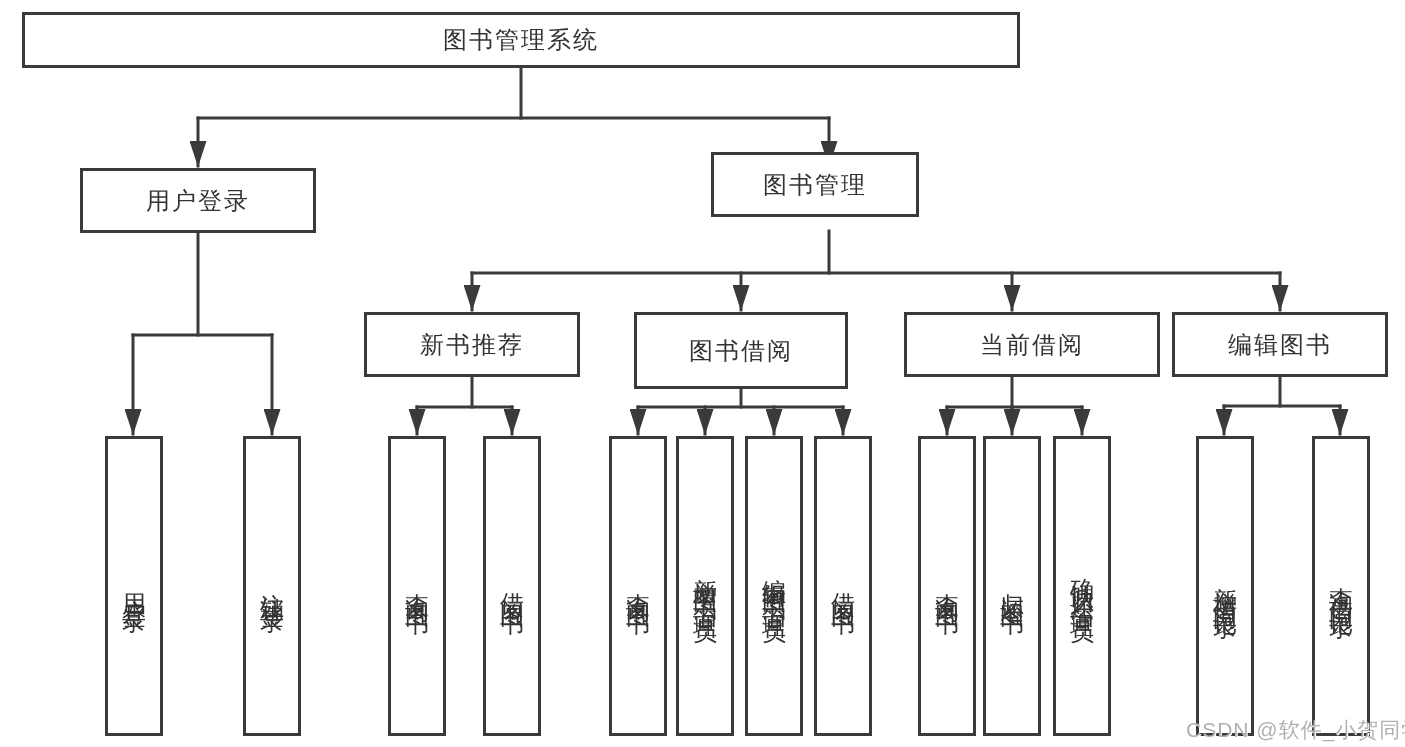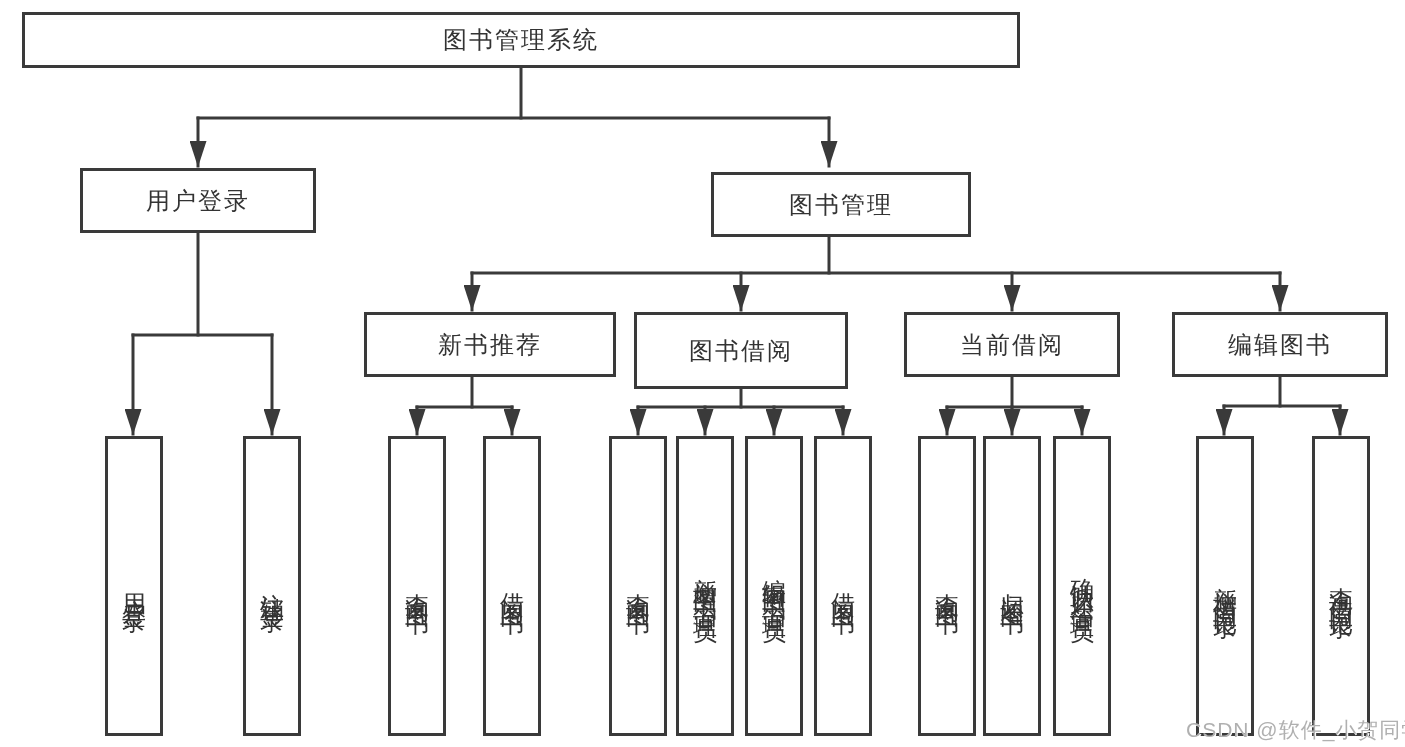--- a/index.html
+++ b/index.html
@@ -109,31 +109,31 @@
     </g>
   </svg>
 
   <div class="box" style="left:22px;top:12px;width:998px;height:56px">
     <span class="lbl">图书管理系统</span>
   </div>
 
   <div class="box" style="left:80px;top:168px;width:236px;height:65px">
     <span class="lbl">用户登录</span>
   </div>
-  <div class="box" style="left:711px;top:172px;width:260px;height:65px">
+  <div class="box" style="left:711px;top:152px;width:208px;height:65px">
     <span class="lbl">图书管理</span>
   </div>
 
-  <div class="box" style="left:364px;top:312px;width:252px;height:65px">
+  <div class="box" style="left:364px;top:312px;width:216px;height:65px">
     <span class="lbl">新书推荐</span>
   </div>
   <div class="box" style="left:634px;top:312px;width:214px;height:77px">
     <span class="lbl">图书借阅</span>
   </div>
-  <div class="box" style="left:904px;top:312px;width:216px;height:65px">
+  <div class="box" style="left:904px;top:312px;width:256px;height:65px">
     <span class="lbl">当前借阅</span>
   </div>
   <div class="box" style="left:1172px;top:312px;width:216px;height:65px">
     <span class="lbl">编辑图书</span>
   </div>
 
   <div class="box v" style="left:105px;top:436px;width:58px;height:300px">
     <span class="lbl">用户登录</span>
   </div>
   <div class="box v" style="left:243px;top:436px;width:58px;height:300px">

